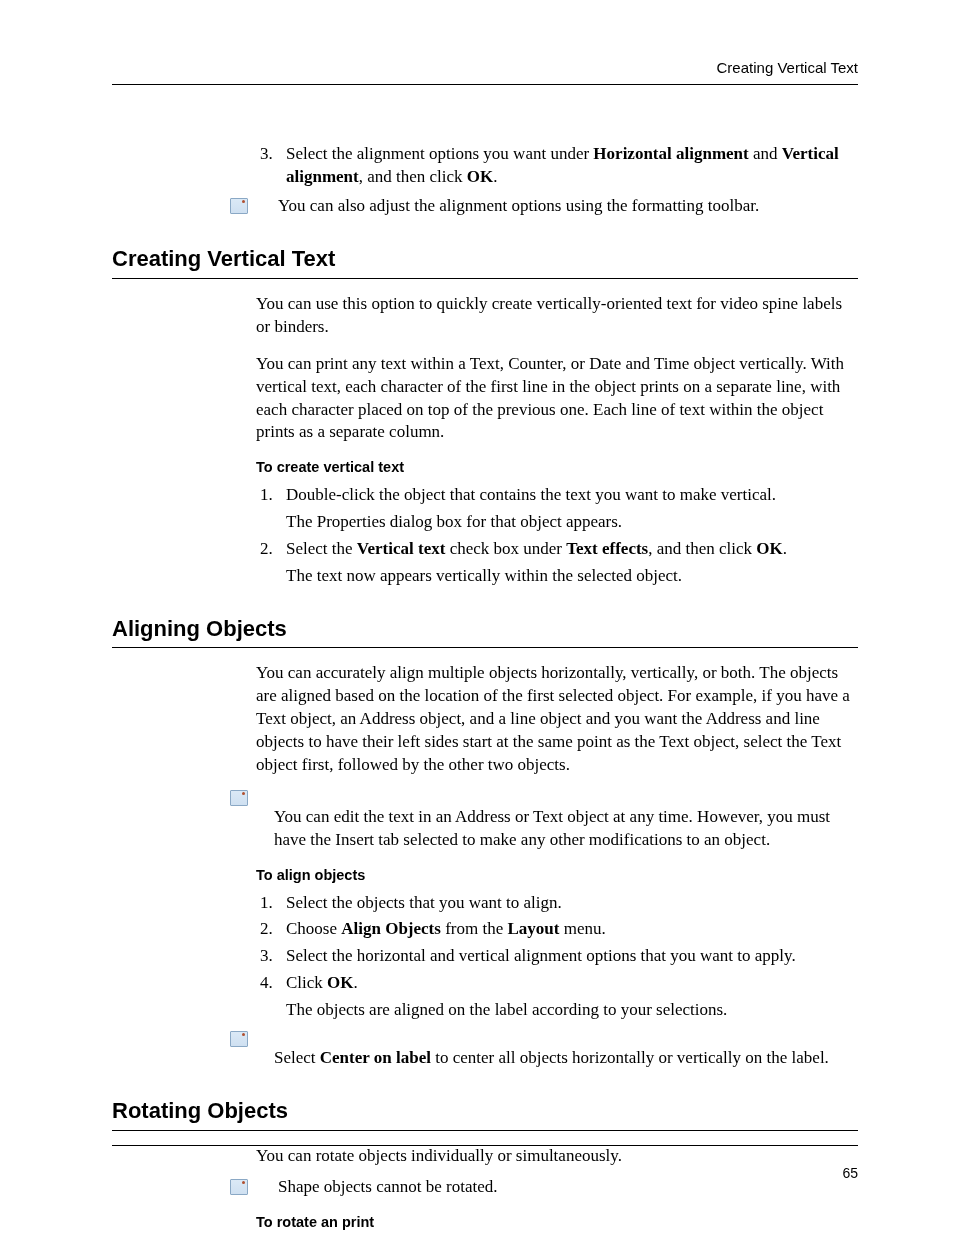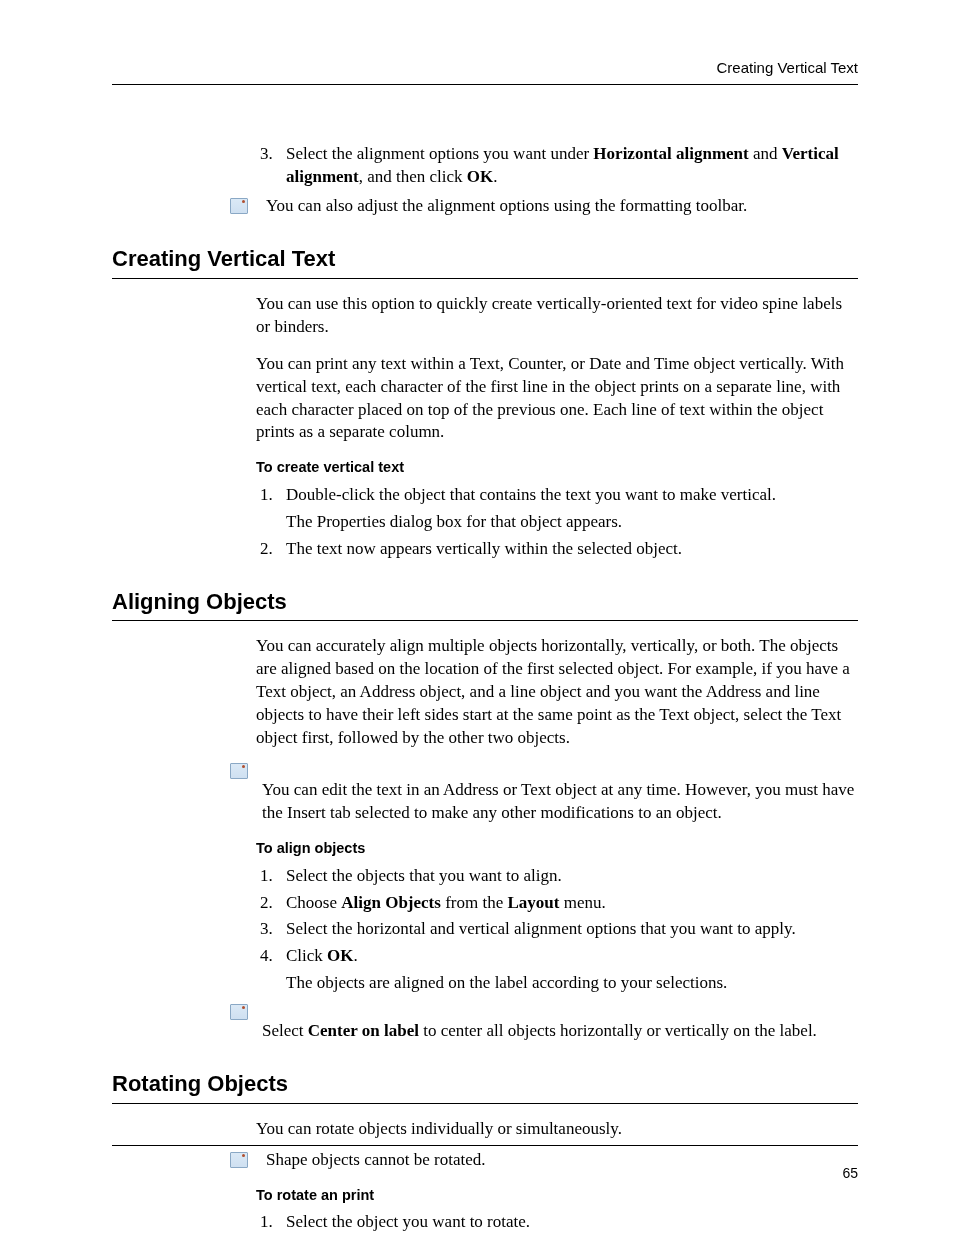--- a/index.html
+++ b/index.html
@@ -50,20 +50,21 @@
     margin-top: 4px;
   }
   .note-row {
     display: flex;
     align-items: flex-start;
     margin-top: 6px;
   }
   .note-row .note-text {
     flex: 1;
     padding-left: 6px;
+    margin-left: 12px;
   }
   .note-icon {
     flex: 0 0 auto;
     width: 16px;
     height: 14px;
     margin-top: 3px;
     margin-right: 12px;
     margin-left: -26px;
     background: linear-gradient(#dbe9f6, #cfe0f1);
     border: 1px solid #8aa8c5;
@@ -138,20 +139,23 @@
     <p class="para">You can print any text within a Text, Counter, or Date and Time object vertically. With vertical text, each character of the first line in the object prints on a separate line, with each character placed on top of the previous one. Each line of text within the object prints as a separate column.</p>
     <div class="subhead">To create vertical text</div>
     <ol class="num-list">
       <li>
         <span class="num">1.</span>
         <span>Double-click the object that contains the text you want to make vertical.</span>
         <span class="sub">The Properties dialog box for that object appears.</span>
       </li>
       <li>
         <span class="num">2.</span>
+        <span>
+          <span>Select the </span><b>Vertical text</b><span> check box under </span><b>Text effects</b><span>, and then click </span><b>OK</b><span>.</span>
+        </span>
         <span class="sub">The text now appears vertically within the selected object.</span>
       </li>
     </ol>
   </div>
 
   <h2 class="section">Aligning Objects</h2>
   <div class="content-col">
     <p class="para">You can accurately align multiple objects horizontally, vertically, or both. The objects are aligned based on the location of the first selected object. For example, if you have a Text object, an Address object, and a line object and you want the Address and line objects to have their left sides start at the same point as the Text object, select the Text object first, followed by the other two objects.</p>
     <div class="note-row" style="margin-top:10px;flex-direction:column;">
       <span class="note-icon"></span>

